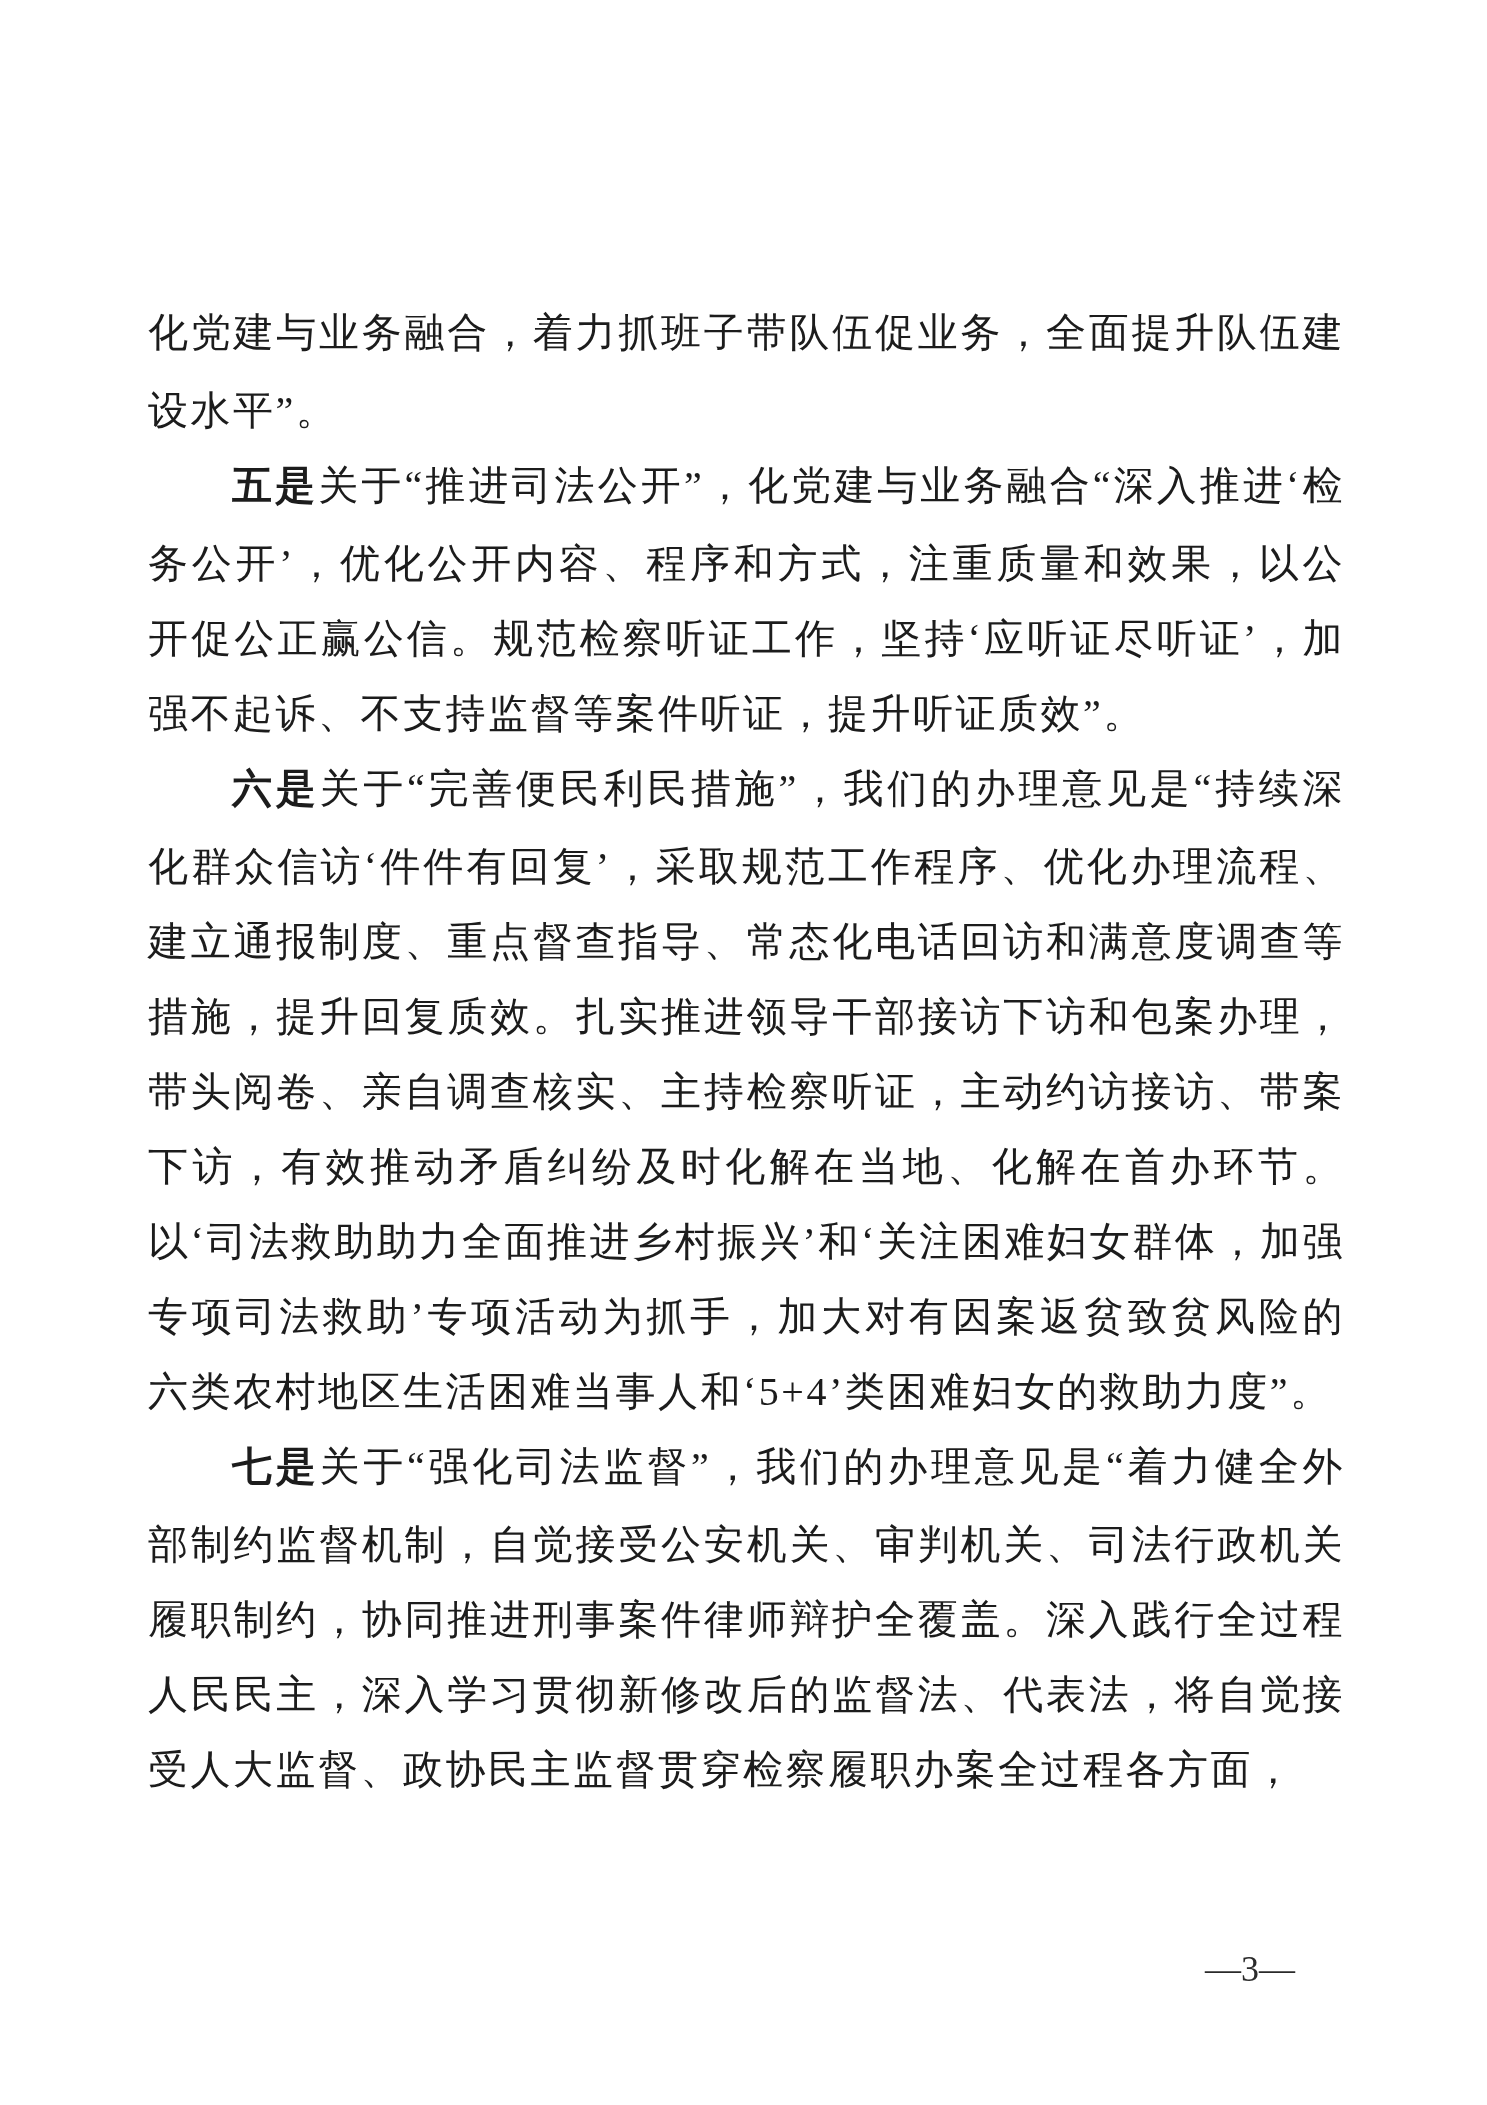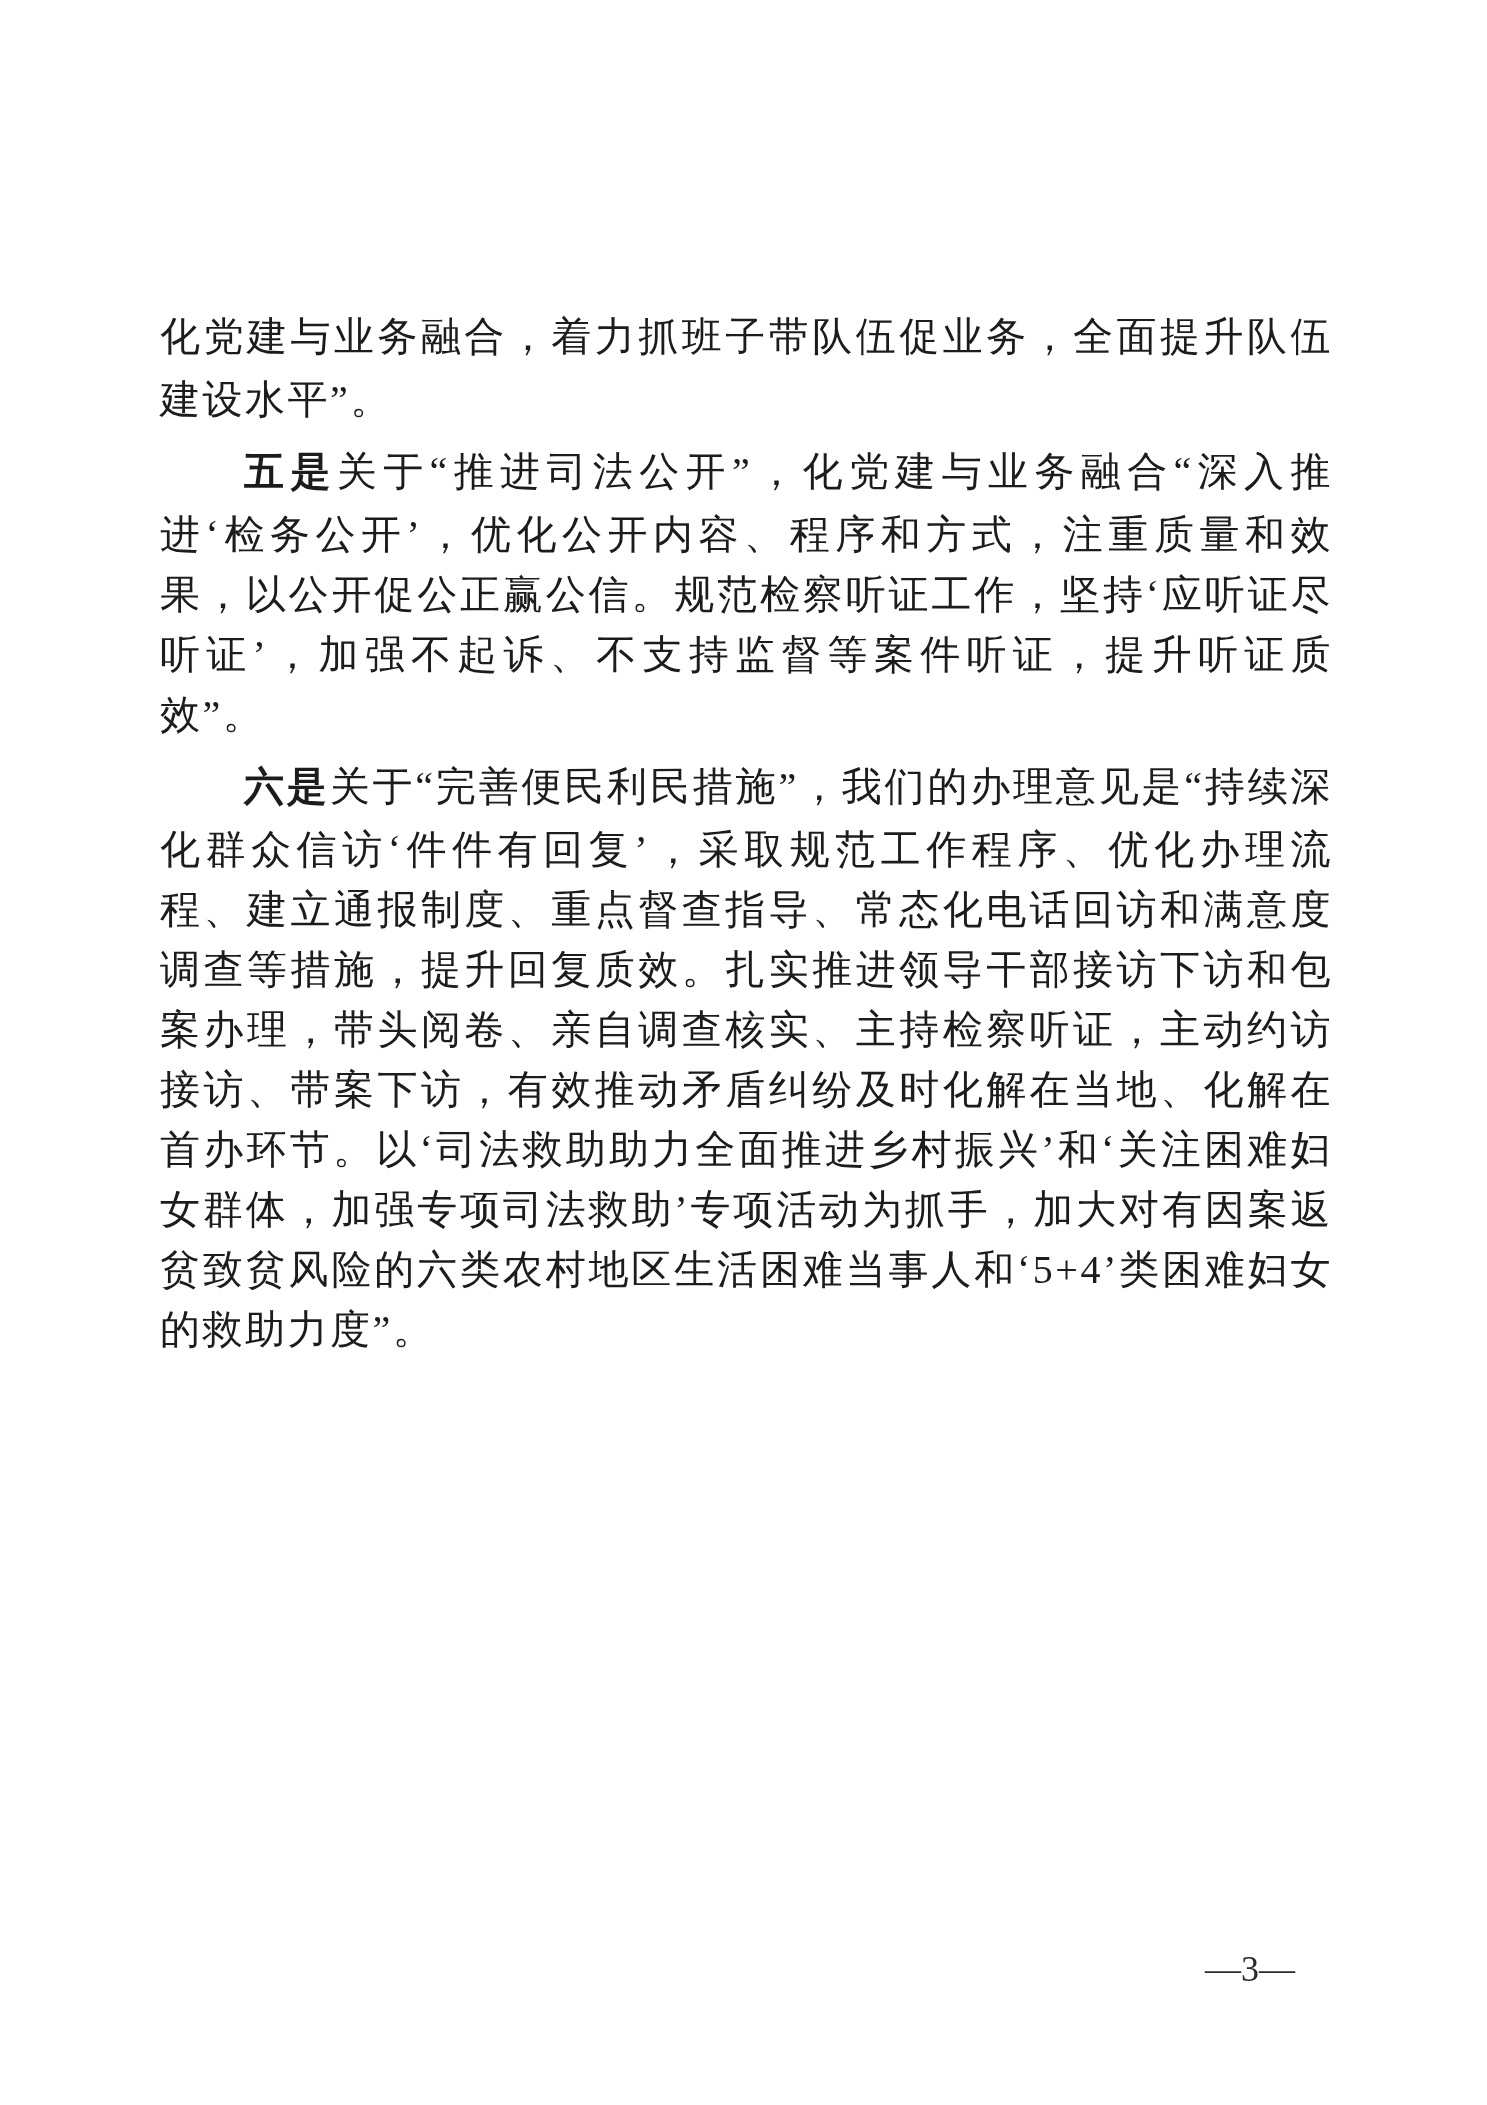--- a/index.html
+++ b/index.html
@@ -23,23 +23,23 @@
     height: 2105px;
     background: #ffffff;
   }
   .doc-body {
     position: absolute;
     top: 295px;
     left: 148px;
     width: 1197px;
   }
   .para {
-    margin: 12px;
+    margin: 0;
     font-size: 40px;
-    line-height: 60px;
+    line-height: 75px;
     letter-spacing: 2.5px;
     text-align: justify;
     text-justify: inter-ideograph;
     color: #1c1c1c;
   }
   .para.indent {
     text-indent: 2.1em;
   }
   .lead {
     font-family: Liberation Mono, monospace;
@@ -63,17 +63,18 @@
 
 <div class="doc-page">
   <div class="doc-body">
 
     <p class="para"><span class="lead"></span><span>化党建与业务融合，着力抓班子带队伍促业务，全面提升队伍建设水平”。</span></p>
 
     <p class="para indent"><span class="lead">五是</span><span>关于“推进司法公开”，化党建与业务融合“深入推进‘检务公开’，优化公开内容、程序和方式，注重质量和效果，以公开促公正赢公信。规范检察听证工作，坚持‘应听证尽听证’，加强不起诉、不支持监督等案件听证，提升听证质效”。</span></p>
 
     <p class="para indent"><span class="lead">六是</span><span>关于“完善便民利民措施”，我们的办理意见是“持续深化群众信访‘件件有回复’，采取规范工作程序、优化办理流程、建立通报制度、重点督查指导、常态化电话回访和满意度调查等措施，提升回复质效。扎实推进领导干部接访下访和包案办理，带头阅卷、亲自调查核实、主持检察听证，主动约访接访、带案下访，有效推动矛盾纠纷及时化解在当地、化解在首办环节。以‘司法救助助力全面推进乡村振兴’和‘关注困难妇女群体，加强专项司法救助’专项活动为抓手，加大对有因案返贫致贫风险的六类农村地区生活困难当事人和‘5+4’类困难妇女的救助力度”。</span></p>
 
+    <p class="para indent"><span class="lead">七是</span><span>关于“强化司法监督”，我们的办理意见是“着力健全外部制约监督机制，自觉接受公安机关、审判机关、司法行政机关履职制约，协同推进刑事案件律师辩护全覆盖。深入践行全过程人民民主，深入学习贯彻新修改后的监督法、代表法，将自觉接受人大监督、政协民主监督贯穿检察履职办案全过程各方面，</span></p>
 
   </div>
 
   <div class="page-number">—3—</div>
 </div>
 
 </body></html>

